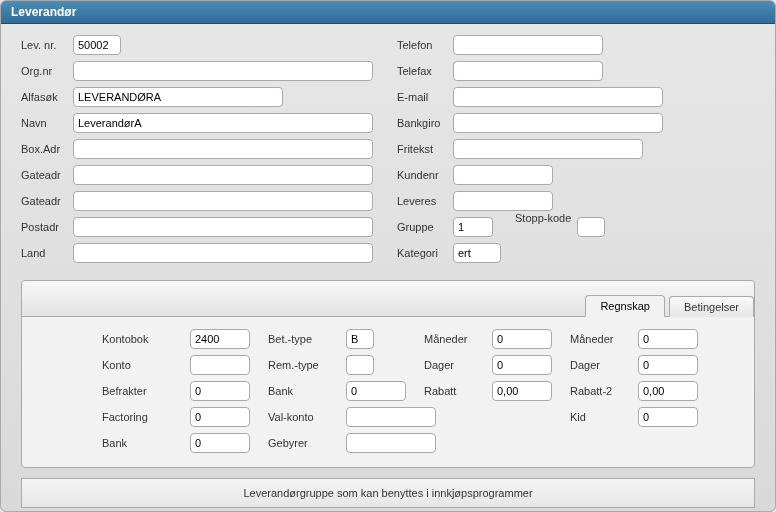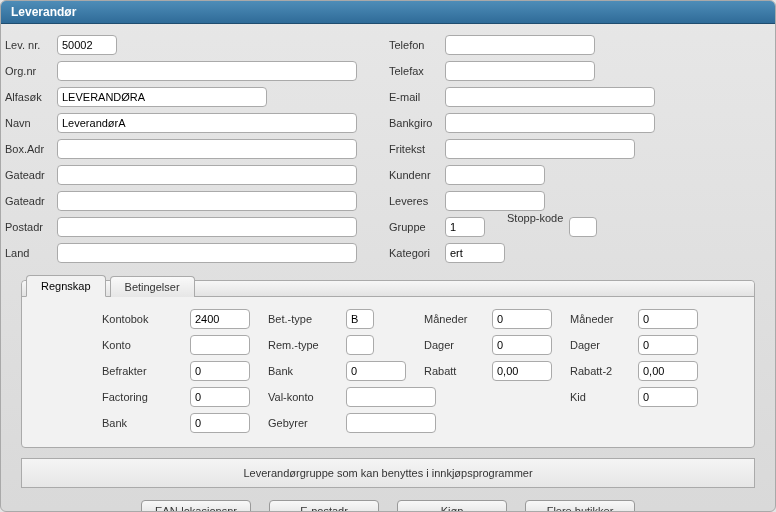--- a/index.html
+++ b/index.html
@@ -21,21 +21,21 @@
   }
   .titlebar {
     background: linear-gradient(#4e8db8,#2f6b98);
     color: #fff;
     font-weight: bold;
     font-size: 12px;
     padding: 4px 10px;
     border-bottom: 1px solid #1f4d6f;
   }
   .form-area {
-    padding: 10px 20px 4px 4px;
+    padding: 10px 20px 4px 20px;
   }
   .cols {
     display: flex;
     gap: 18px;
   }
   .col { flex: 1; }
   .field-row {
     display: flex;
     align-items: center;
     margin-bottom: 4px;
@@ -48,43 +48,44 @@
   }
   .col2 .field-row label { width: 56px; }
   input.txt {
     border: 1px solid #aaa;
     border-radius: 4px;
     padding: 2px 4px;
     font-size: 11px;
     height: 20px;
     background: #fff;
   }
-  .w-small { width: 60px; }
+  .w-small { width: 48px; }
   .w-med   { width: 150px; }
   .w-large { width: 300px; }
   .w-210   { width: 210px; }
   .w-100   { width: 100px; }
   .w-40    { width: 40px; }
   .w-28    { width: 28px; }
   .stop-label { margin: 0 6px 18px 22px; color:#333; font-size:11px;}
 
   .tabbox {
     margin: 8px 20px 0 20px;
     border: 1px solid #aaa;
     border-radius: 4px;
     background: #f2f2f2;
     position: relative;
   }
   .tabstrip {
     display: flex;
     border-bottom: 1px solid #aaa;
     background: linear-gradient(#f7f7f7,#e3e3e3);
     border-radius: 4px 4px 0 0;
-    height: 16px;
+    height: 36px;
     align-items: flex-end;
+    justify-content: flex-end;
   }
   .tab {
     padding: 4px 14px;
     font-size: 11px;
     border: 1px solid #aaa;
     border-bottom: none;
     background: linear-gradient(#f9f9f9,#e6e6e6);
     margin-left: 4px;
     border-radius: 4px 4px 0 0;
     cursor: pointer;

